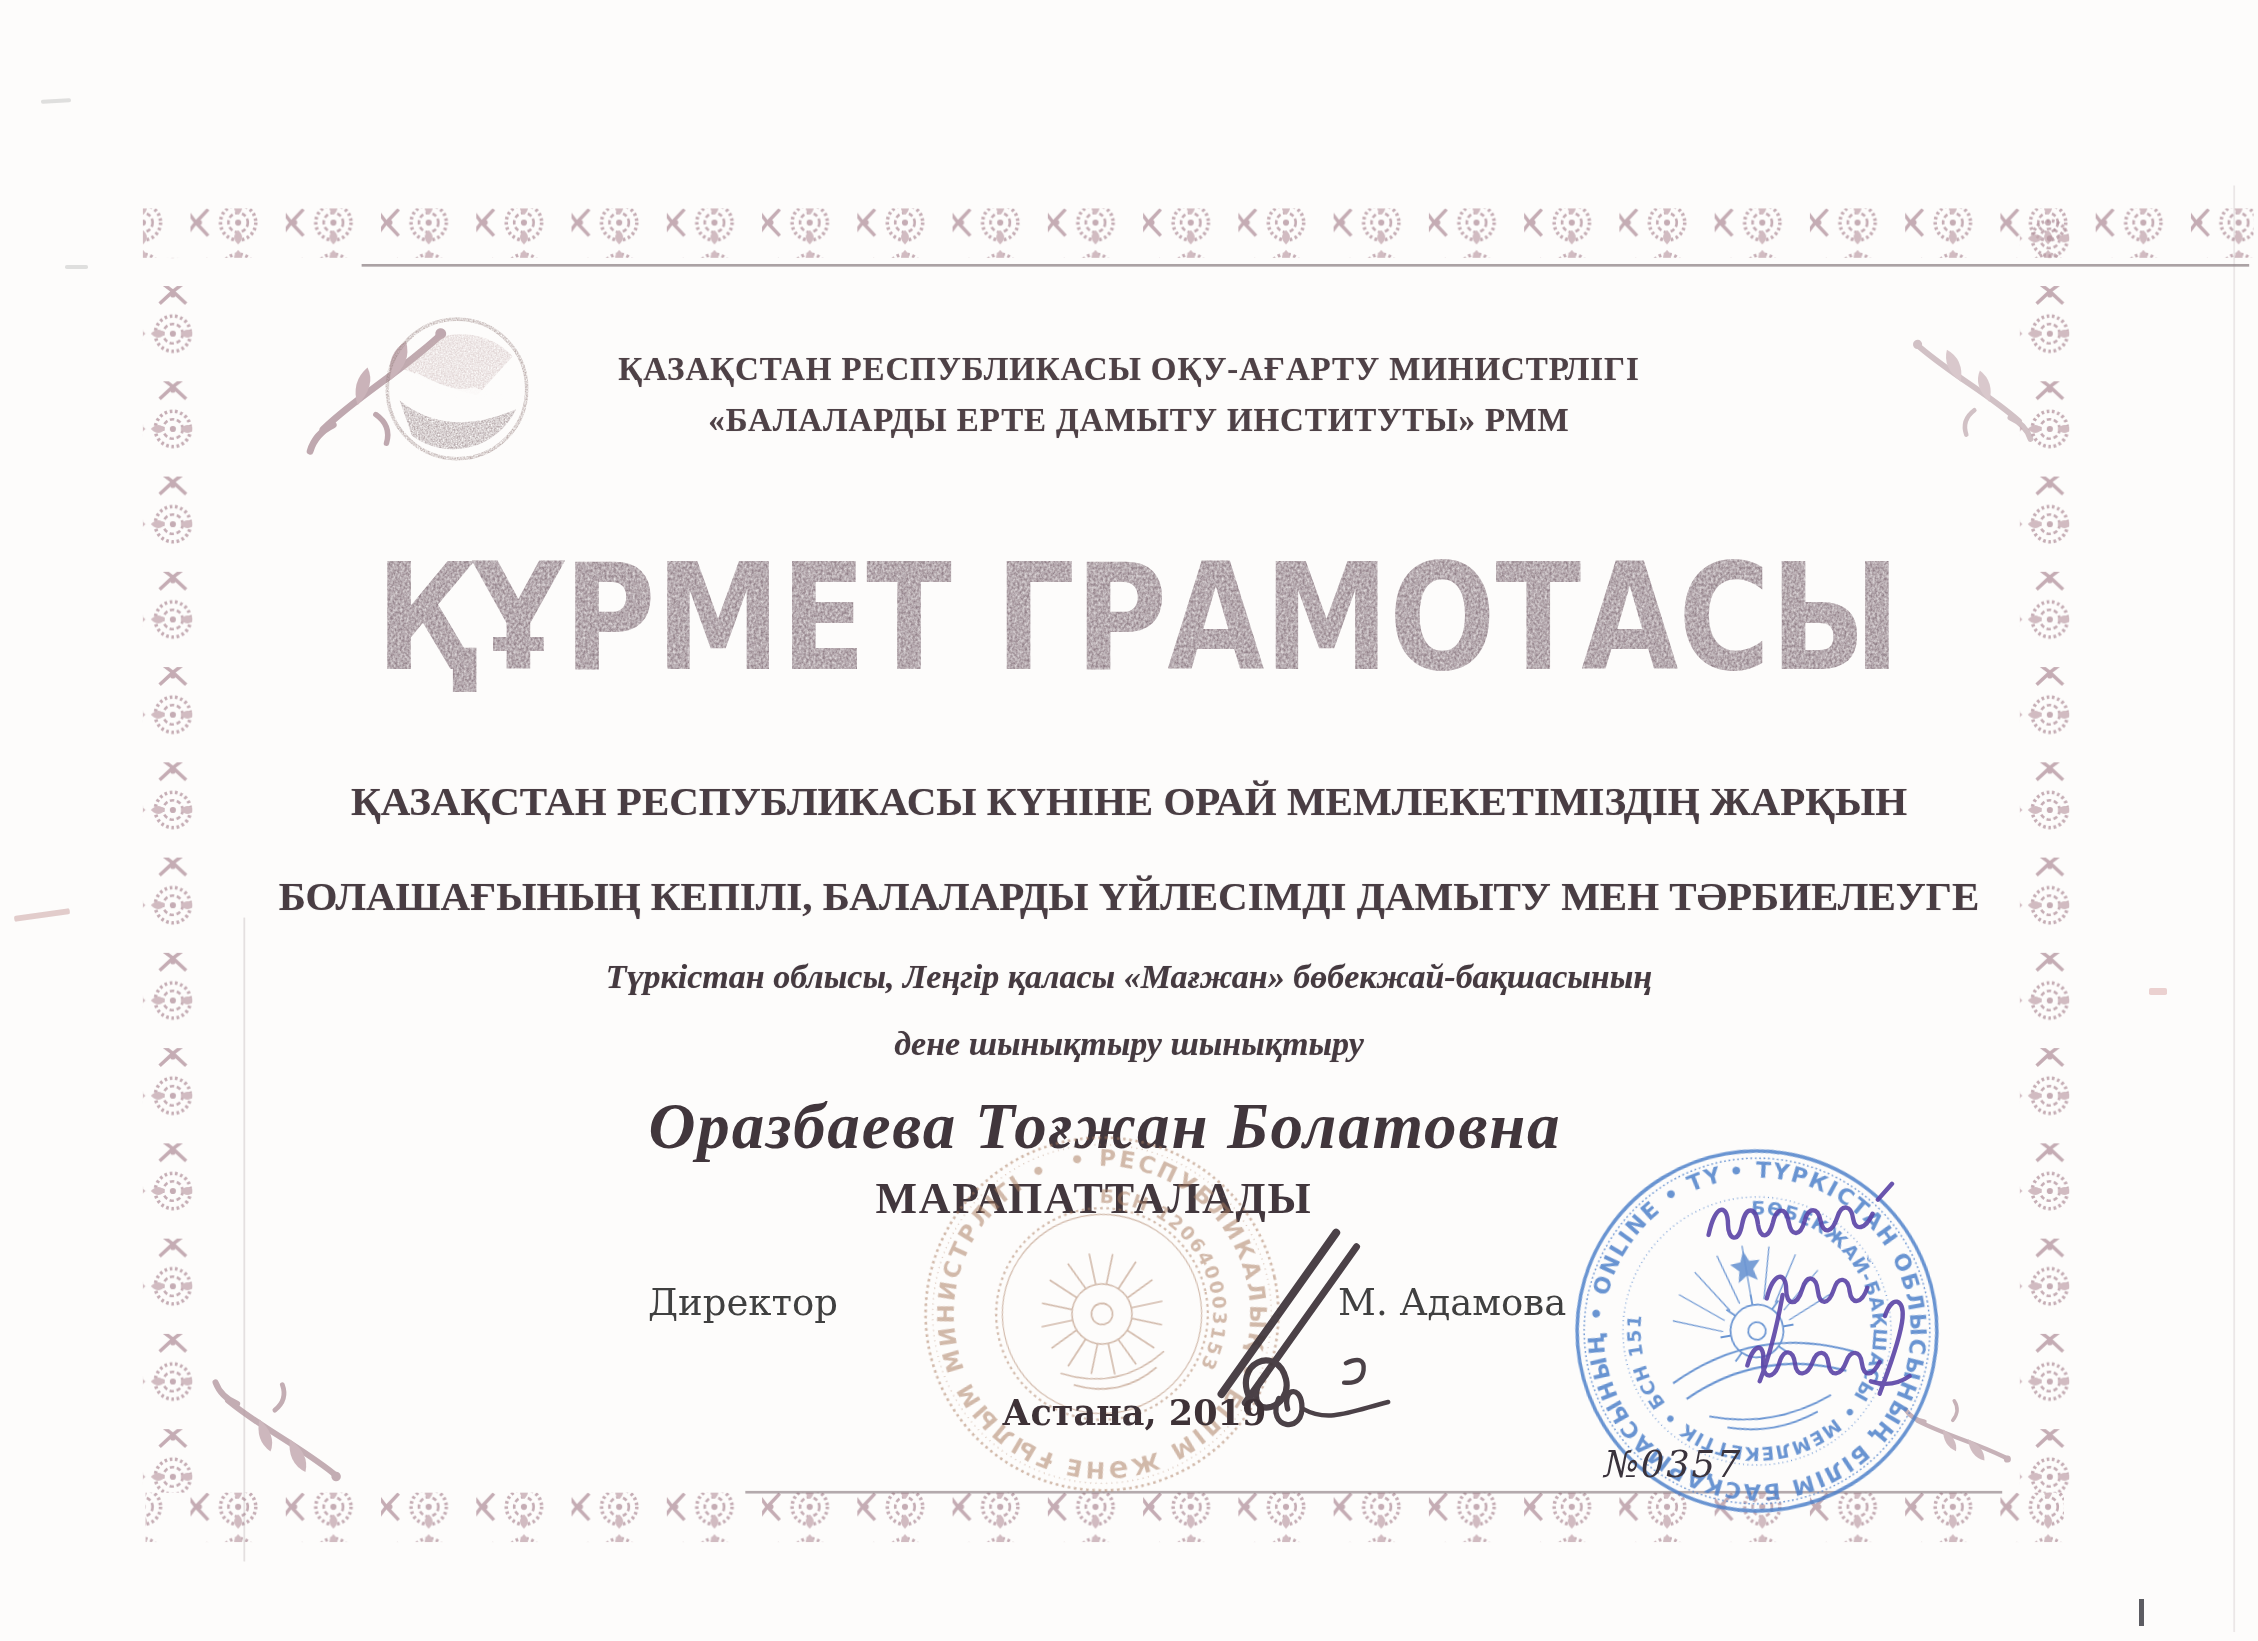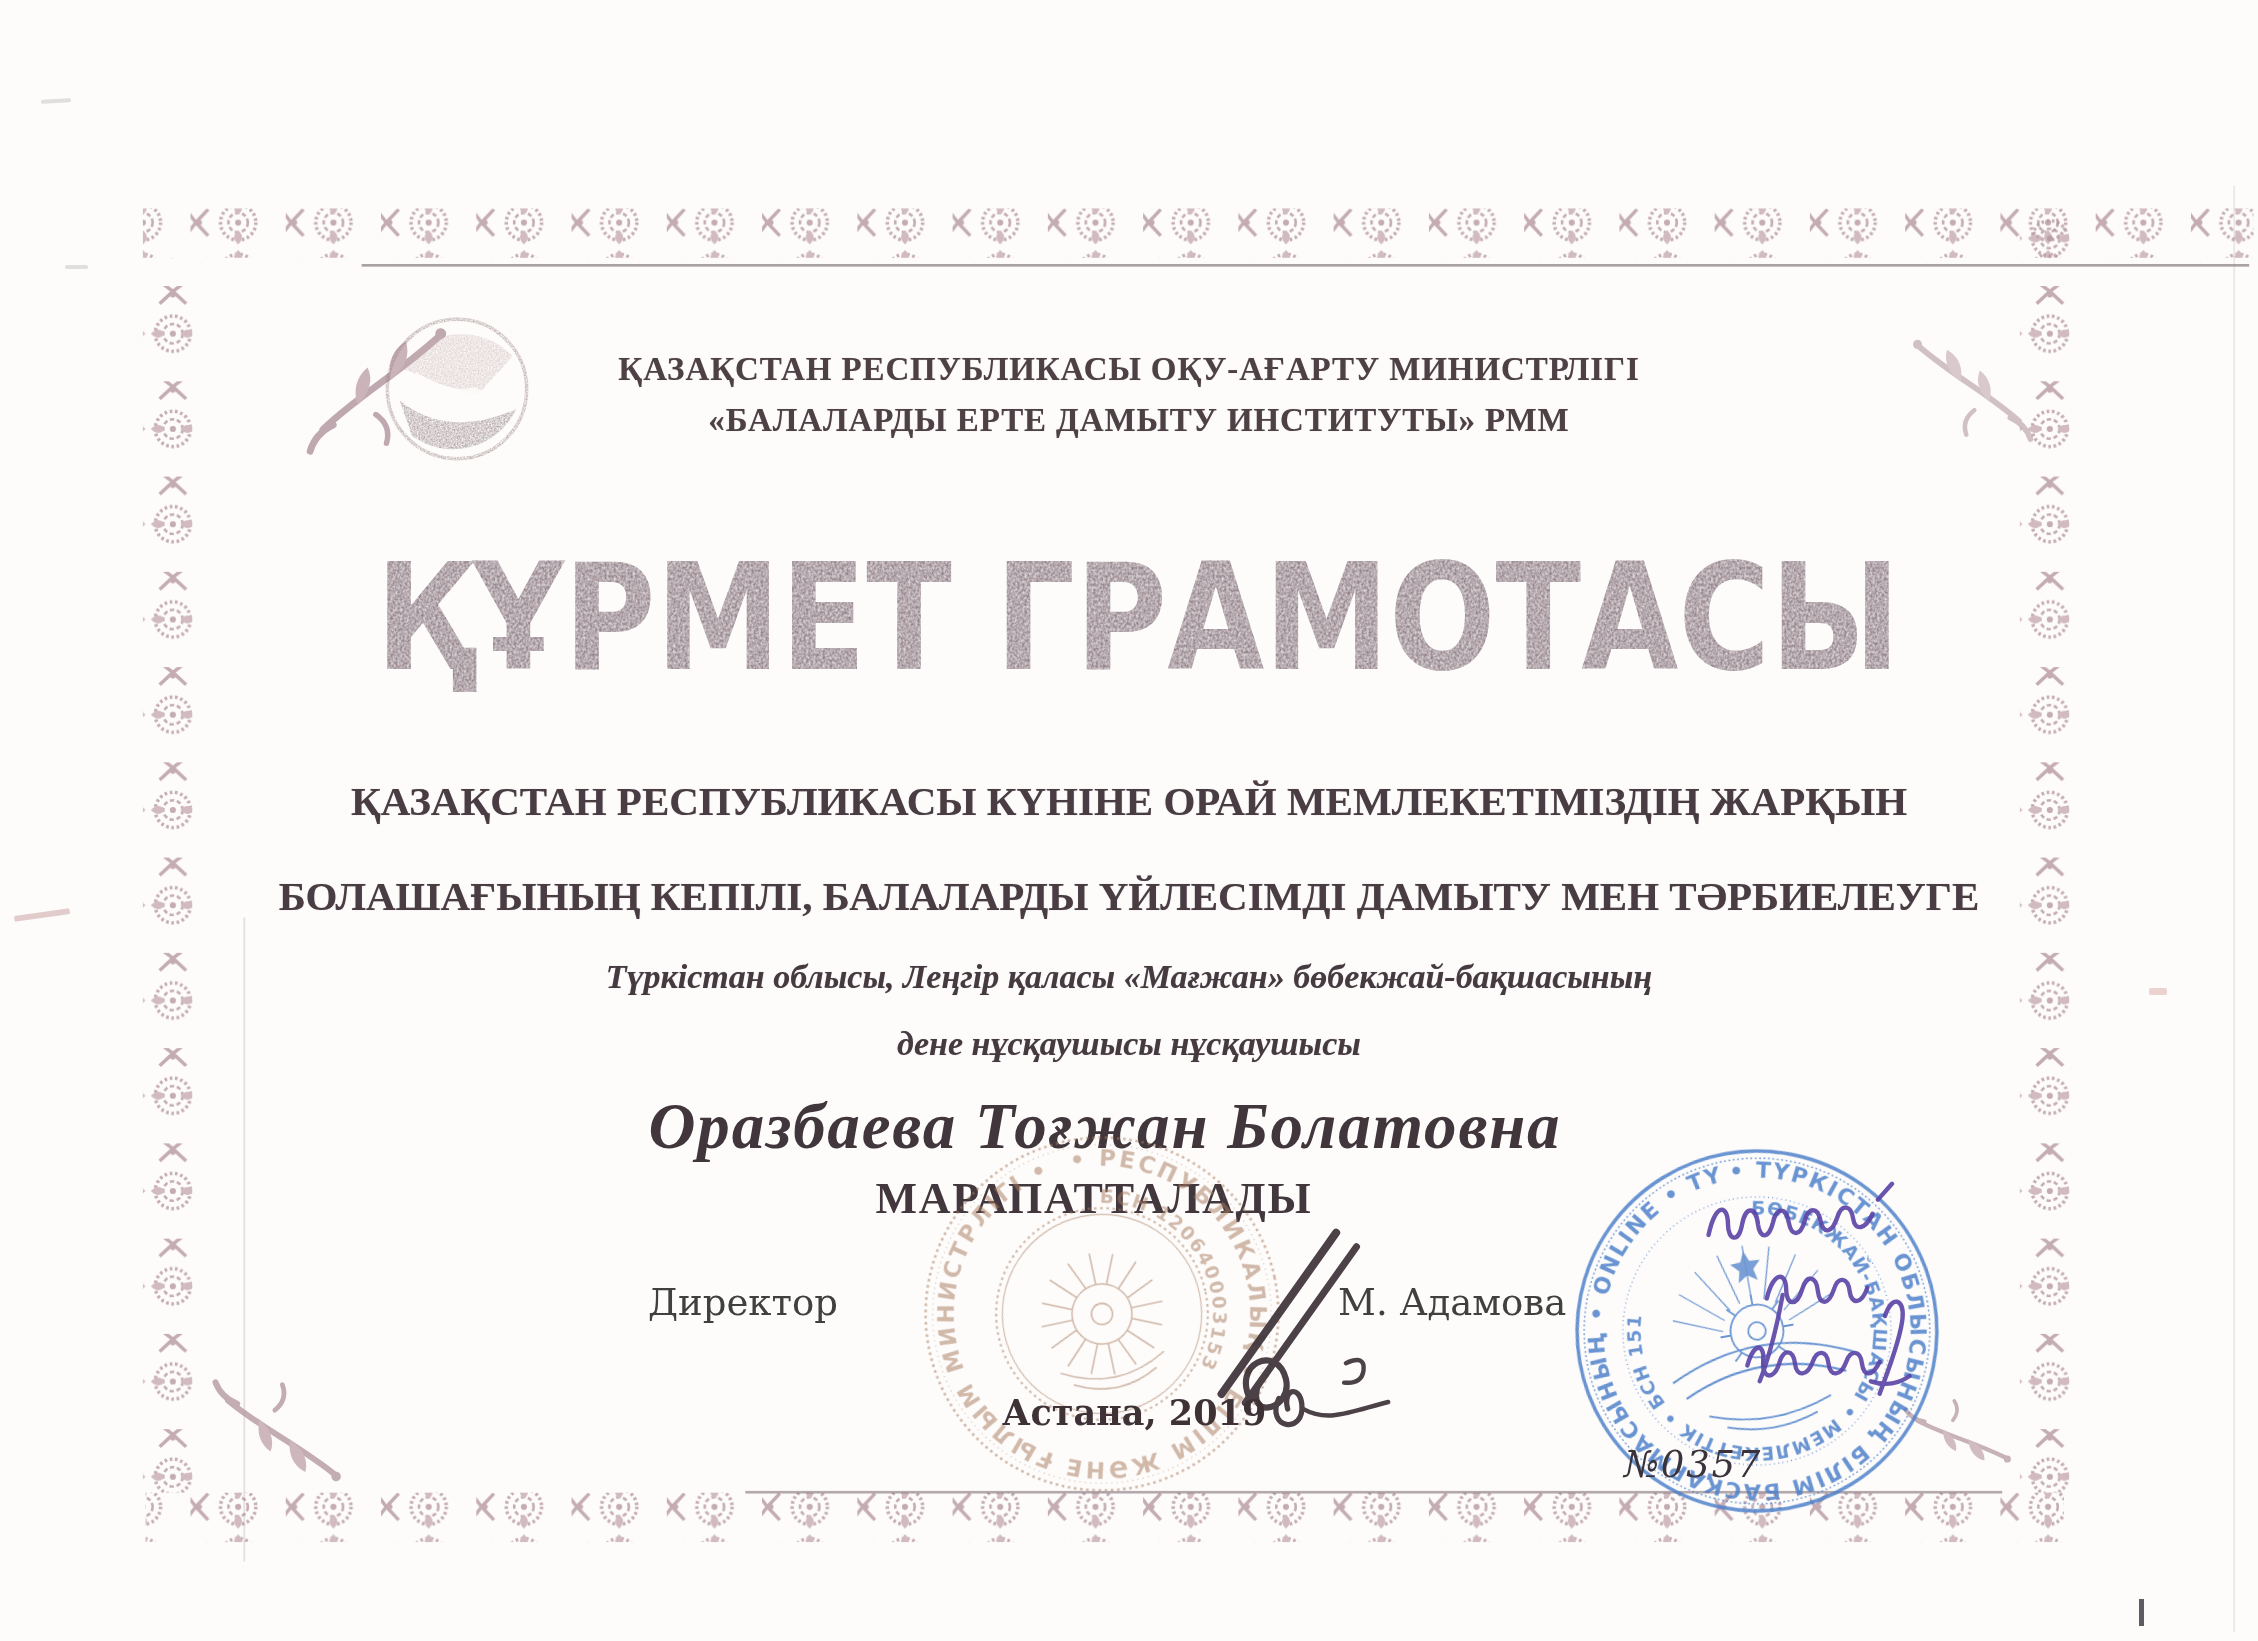--- a/index.html
+++ b/index.html
@@ -15,21 +15,21 @@
     font-family:"DejaVu Sans",sans-serif;font-weight:bold;font-size:132px;
     color:#93828a;letter-spacing:0px;transform:scale(.95,1.12);transform-origin:50% 50%;
     filter:url(#graintext);white-space:nowrap;
   }
   .reason{font-weight:bold;font-size:41px;line-height:64px;color:#493d43;text-shadow:0 0 0.9px rgba(73,61,67,.45);}
   .orgline{font-weight:bold;font-style:italic;font-size:34px;color:#453a40;text-shadow:0 0 0.9px rgba(69,58,64,.4);}
   .name{font-weight:bold;font-style:italic;font-size:65px;letter-spacing:1.8px;color:#41363c;transform:translateX(-24px);}
   .award{font-weight:bold;font-size:44px;letter-spacing:1.8px;color:#42373d;transform:translateX(-35px);}
   .small-bold{font-weight:normal;font-size:37px;color:#404040;}
   .astana{font-weight:bold;font-size:35px;color:#3e3237;}
-  .number{font-style:italic;font-size:37px;color:#3a333c;letter-spacing:1.8px;margin-left:20px;}
+  .number{font-style:italic;font-size:37px;color:#3a333c;letter-spacing:1.8px;}
   .speck{background:#9b9b9b;opacity:.3;border-radius:1.8px;}
 </style>
 </head>
 <body>
 
 <div id="canvas">
 
   <svg class="abs" style="left:0;top:0;" width="2258" height="1642" viewBox="0 0 2560 1861">
     <defs>
       <filter id="grain" x="-20%" y="-20%" width="140%" height="140%">
@@ -108,21 +108,21 @@
 
   <div class="abs ctext hdr" style="left:0;top:351px;">ҚАЗАҚСТАН РЕСПУБЛИКАСЫ ОҚУ-АҒАРТУ МИНИСТРЛІГІ</div>
   <div class="abs ctext hdr" style="left:10px;top:402px;">«БАЛАЛАРДЫ ЕРТЕ ДАМЫТУ ИНСТИТУТЫ» РММ</div>
 
   <div class="abs ctext title" style="left:8.8px;top:540px;">ҚҰРМЕТ ГРАМОТАСЫ</div>
 
   <div class="abs ctext reason" style="left:0;top:769px;">ҚАЗАҚСТАН РЕСПУБЛИКАСЫ КҮНІНЕ ОРАЙ МЕМЛЕКЕТІМІЗДІҢ ЖАРҚЫН</div>
   <div class="abs ctext reason" style="left:0;top:864px;">БОЛАШАҒЫНЫҢ КЕПІЛІ, БАЛАЛАРДЫ ҮЙЛЕСІМДІ ДАМЫТУ МЕН ТӘРБИЕЛЕУГЕ</div>
 
   <div class="abs ctext orgline" style="left:0;top:958px;">Түркістан  облысы, Леңгір қаласы «Мағжан» бөбекжай-бақшасының</div>
-  <div class="abs ctext orgline" style="left:0;top:1025px;">дене нұсқаушысы нұсқаушысы</div>
+  <div class="abs ctext orgline" style="left:0;top:1025px;">дене шынықтыру шынықтыру</div>
 
   <div class="abs ctext name" style="left:0;top:1089px;">Оразбаева Тоғжан Болатовна</div>
   <div class="abs ctext award" style="left:0;top:1173px;">МАРАПАТТАЛАДЫ</div>
 
   <svg class="abs" style="left:908px;top:1120px;" width="388" height="388" viewBox="0 0 440 440">
     <defs>
       <path id="cs-outer" d="M220,52 a168,168 0 1,1 -0.05,0"></path>
       <path id="cs-inner" d="M220,94 a126,126 0 1,1 -0.05,0"></path>
     </defs>
     <g stroke="#aa7d61" fill="none" opacity="0.52" filter="url(#soft)" transform="rotate(-12 220 220)">

